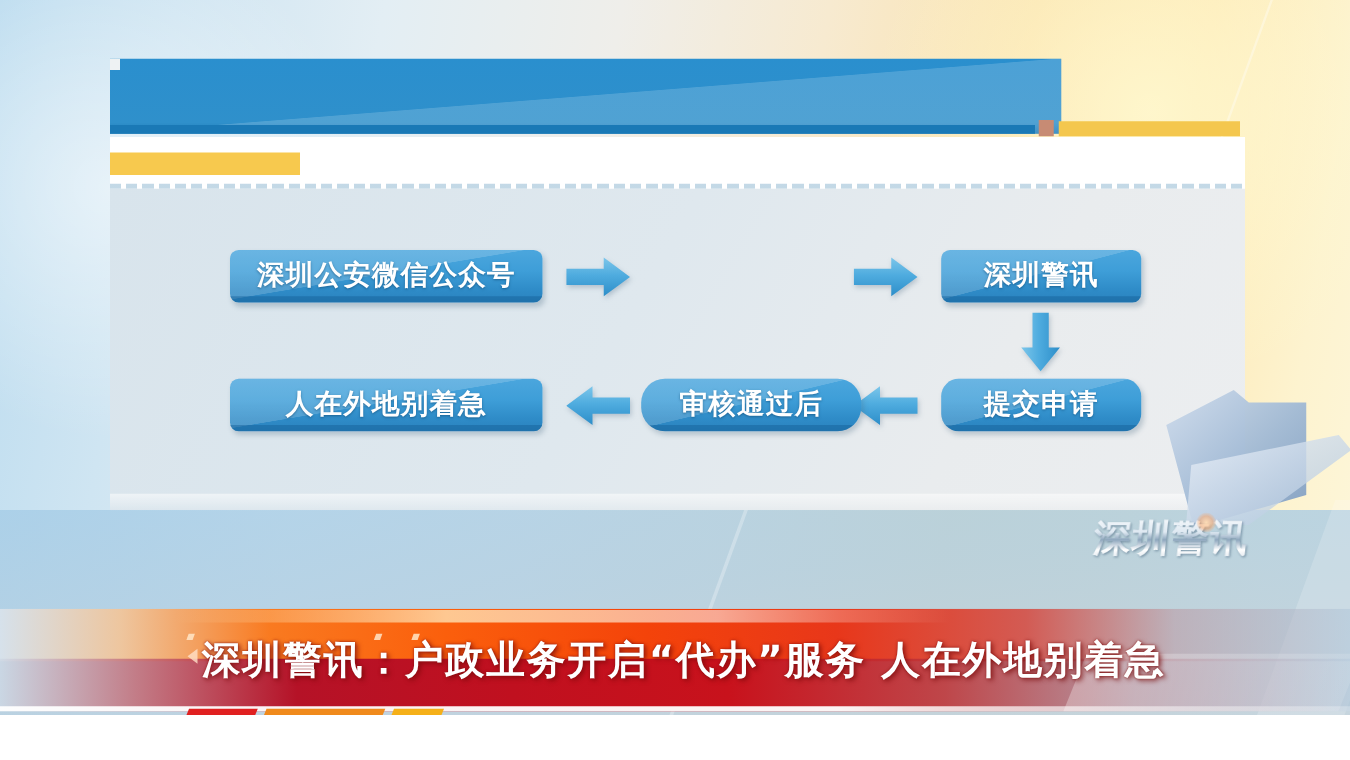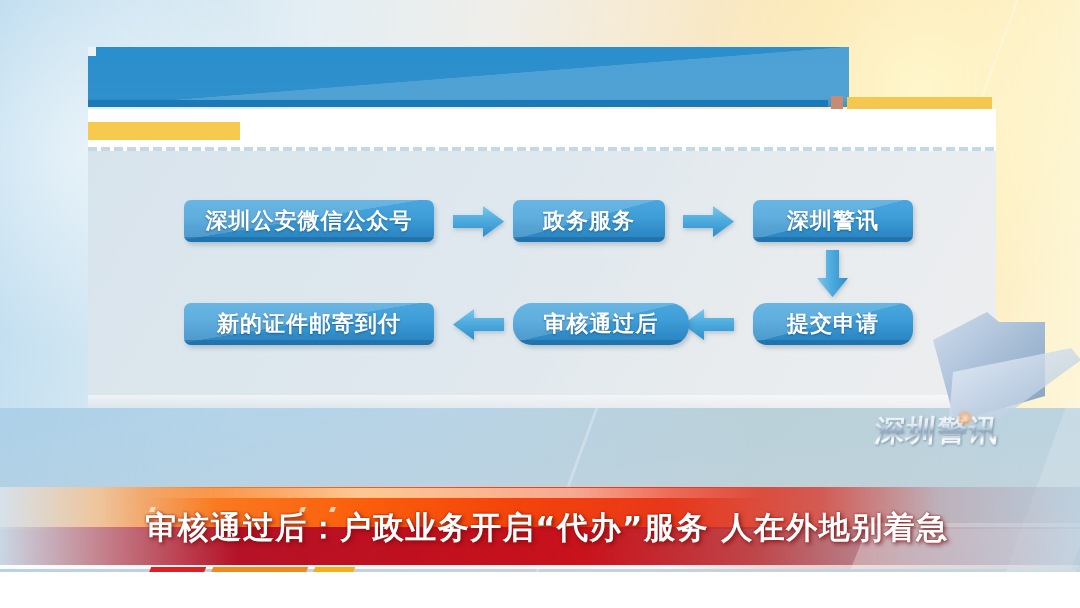--- a/index.html
+++ b/index.html
@@ -245,25 +245,20 @@
             <linearGradient id="agR1" x1="0" y1="0" x2="0" y2="1">
           <stop offset="0%" stop-color="#7cc6ea"></stop>
               <stop offset="45%" stop-color="#4facdf"></stop>
           <stop offset="100%" stop-color="#2d8ec9"></stop>
             </linearGradient>
           </defs>
         <path d="M0,10 L30,10 L30,1 L51,16.5 L30,32 L30,23 L0,23 Z" fill="url(#agR1)"></path>
       </svg>
     </div>
 
-    <div class="fbox b2">
-      <div class="shine"></div>
-      <div class="edge"></div>
-      <div class="lbl">政务服务</div>
-    </div>
 
     <div class="arrow ar-r2">
       <svg viewBox="0 0 52 33" width="52" height="33">
         <defs>
             <linearGradient id="agR2" x1="0" y1="0" x2="0" y2="1">
           <stop offset="0%" stop-color="#7cc6ea"></stop>
               <stop offset="45%" stop-color="#4facdf"></stop>
           <stop offset="100%" stop-color="#2d8ec9"></stop>
             </linearGradient>
           </defs>
@@ -324,21 +319,21 @@
           <stop offset="100%" stop-color="#2d8ec9"></stop>
             </linearGradient>
           </defs>
         <path d="M51,10 L21,10 L21,1 L0,16.5 L21,32 L21,23 L51,23 Z" fill="url(#agL1)"></path>
       </svg>
     </div>
 
     <div class="fbox b6">
       <div class="shine"></div>
       <div class="edge"></div>
-      <div class="lbl">新的证件邮寄到付</div>
+      <div class="lbl">人在外地别着急</div>
     </div>
   </div>
 
   <div class="folder">
     <svg viewBox="0 0 190 150" width="190" height="150">
       <defs>
         <linearGradient id="fb" x1="0" y1="0" x2="1" y2="1">
           <stop offset="0%" stop-color="#cfdcec"></stop>
             <stop offset="55%" stop-color="#9fb8d4"></stop>
           <stop offset="100%" stop-color="#7e9cc0"></stop>
@@ -362,17 +357,17 @@
     <div class="lt-red"></div>
     <div class="lt-fade"></div>
     <div class="lt-dot p1"></div>
     <div class="lt-dot p2"></div>
     <div class="lt-dot p3"></div>
     <div class="lt-arrow"></div>
     <div class="lt-bottomwhite"></div>
     <div class="lt-tick t1"></div>
     <div class="lt-tick t2"></div>
     <div class="lt-tick t3"></div>
-    <div class="lt-title">审核通过后：户政业务开启“代办”服务 人在外地别着急</div>
+    <div class="lt-title">深圳警讯：户政业务开启“代办”服务 人在外地别着急</div>
   </div>
 
   <div class="bottom-white"></div>
 </div>
 
 </body></html>

